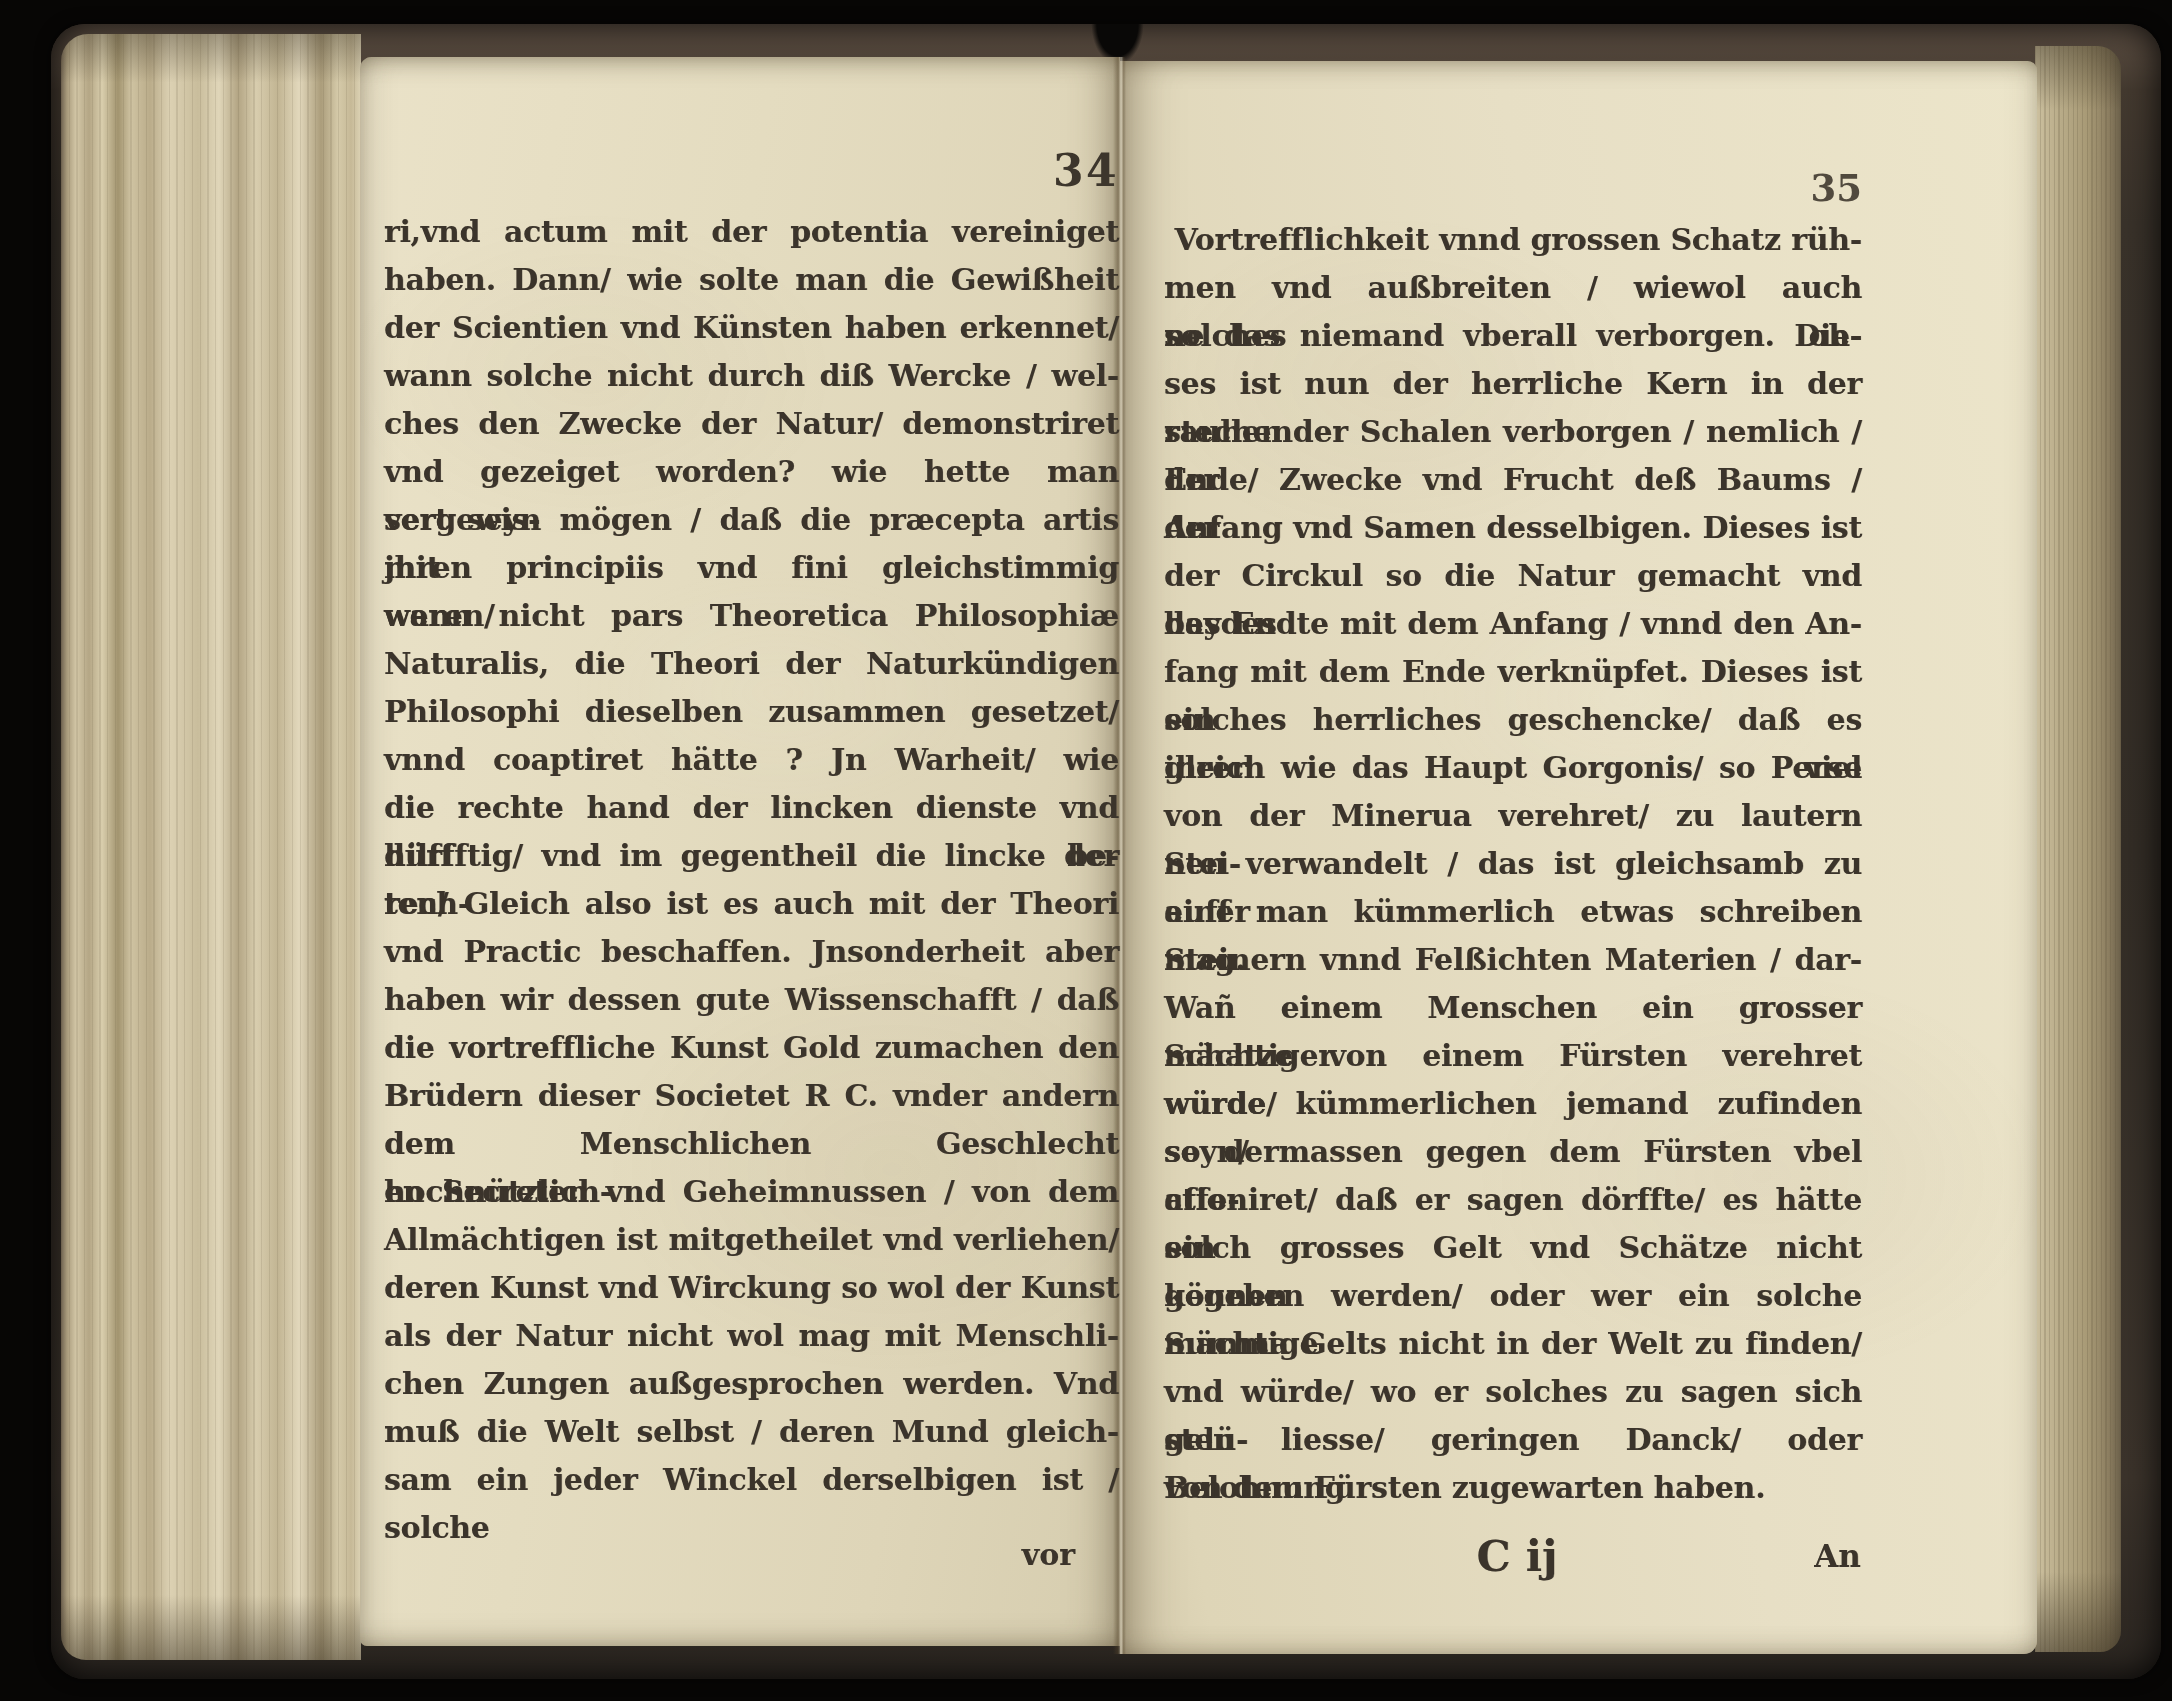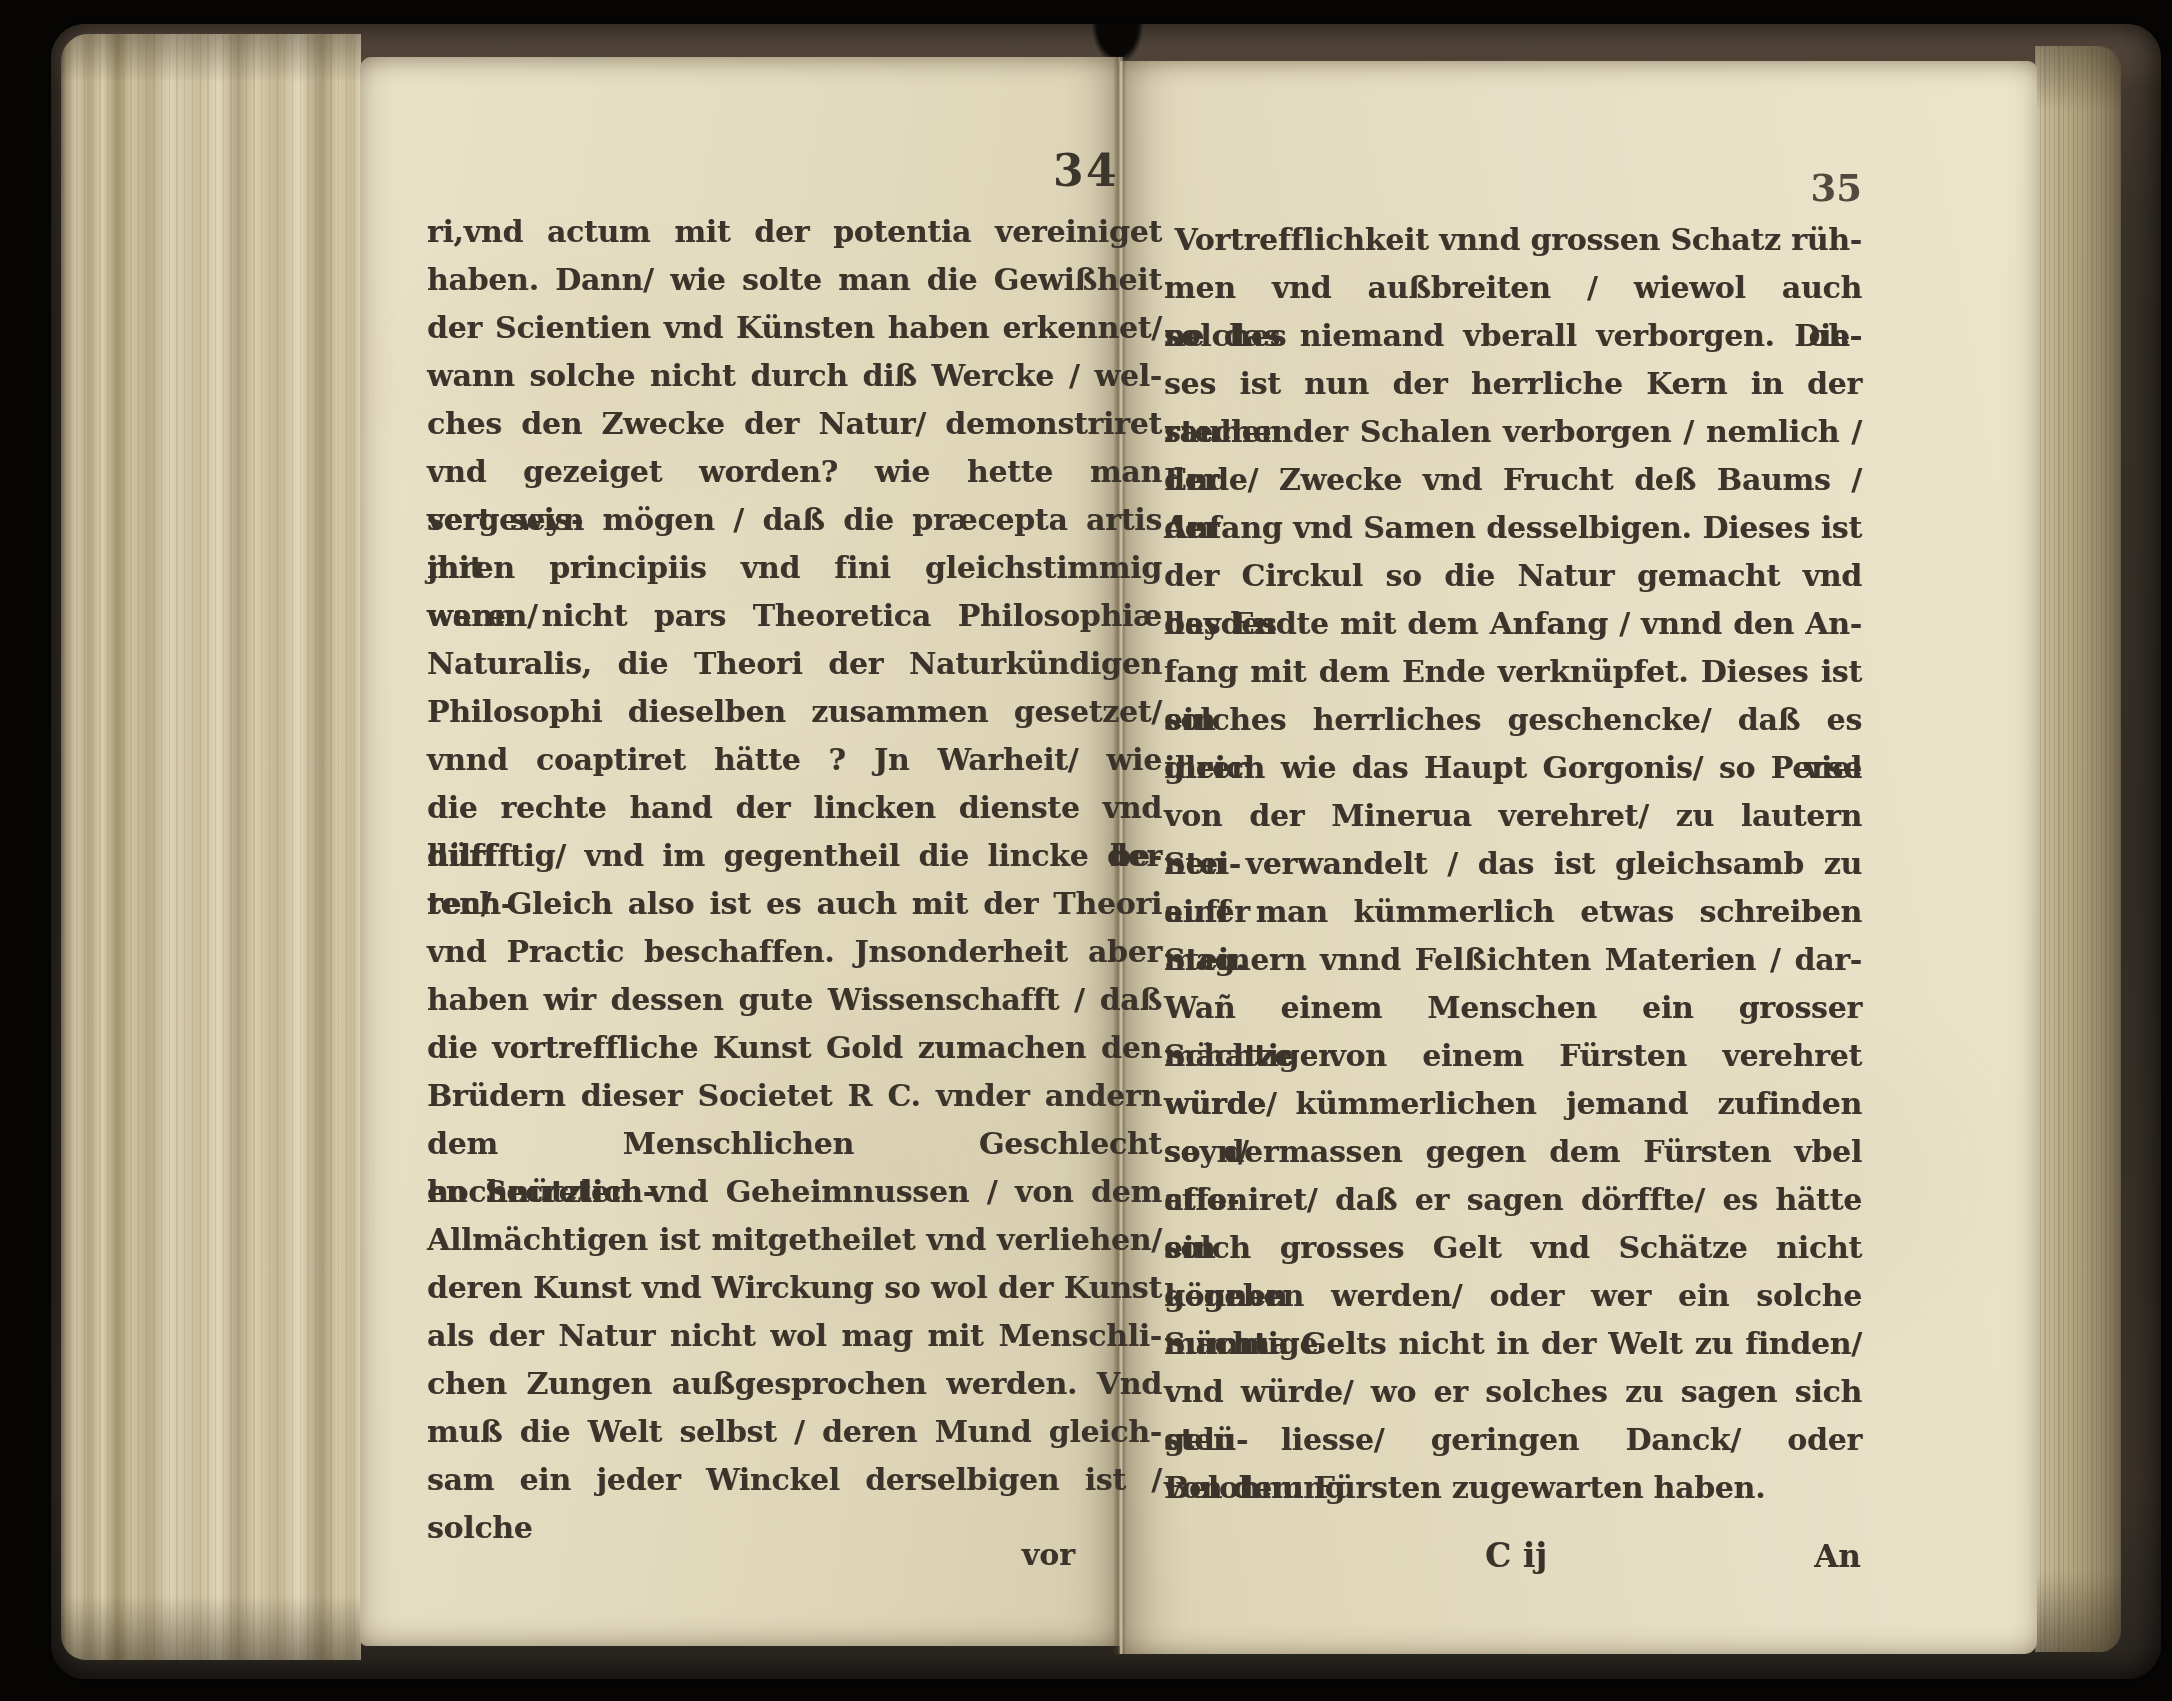--- a/index.html
+++ b/index.html
@@ -54,31 +54,31 @@
       radial-gradient(ellipse 413px 295px at 70% 70%, rgba(140,120,80,.06), rgba(0,0,0,0) 70%),
       radial-gradient(ellipse 295px 177px at 55% 40%, rgba(255,250,230,.08), rgba(0,0,0,0) 70%);}
   .gutter{position:absolute;left:1113px;top:57px;width:13px;height:1597px;
     background:linear-gradient(90deg, rgba(86,70,44,0) 0%, rgba(86,70,44,.45) 40%, rgba(246,240,220,.55) 62%, rgba(86,70,44,.35) 82%, rgba(86,70,44,0) 100%);}
   
   .pagenum{position:absolute;text-align:right;font-weight:700;color:#3d362c;}
   .pagenum-left{left:384px;width:735px;top:145px;font-size:44px;letter-spacing:2.4px;}
   .pagenum-right{left:1164px;width:698px;top:166px;font-size:37px;opacity:.88;}
   .textblock{position:absolute;font-weight:700;color:#3b342b;
     text-shadow:0.4px 0.4px 0 rgba(59,52,43,.35);}
-  .textblock-left{left:384px;top:208px;width:735px;margin-left:43px;}
+  .textblock-left{left:384px;top:208px;width:735px;}
   .textblock-right{left:1164px;top:216px;width:698px;}
   .tline{height:48px;line-height:48px;font-size:30px;letter-spacing:-0.3px;
     text-align:justify;text-align-last:justify;white-space:normal;}
   .tline.ragged{text-align:center;text-align-last:left;}
   .textblock-right .tline:first-child{text-indent:10.6px;}
   .footrow{position:absolute;height:50px;line-height:50px;font-size:30px;font-weight:700;
     color:#3b342b;text-shadow:0.4px 0.4px 0 rgba(59,52,43,.35);}
   .footrow-left{left:384px;top:1530px;width:735px;text-align:right;padding-right:44px;box-sizing:border-box;}
   .footrow-right{left:1164px;top:1531px;width:698px;}
-  .sig-mark{position:absolute;left:50%;transform:translateX(-45%);font-size:33px;}
+  .sig-mark{position:absolute;left:50%;transform:translateX(-45%);font-size:43px;}
   .catch-right{position:absolute;right:1.2px;font-size:31px;}
 </style>
 </head>
 <body>
 
 <div id="stage">
 
   <div class="book-cover"></div>
   <div class="spine-notch"></div>
 

